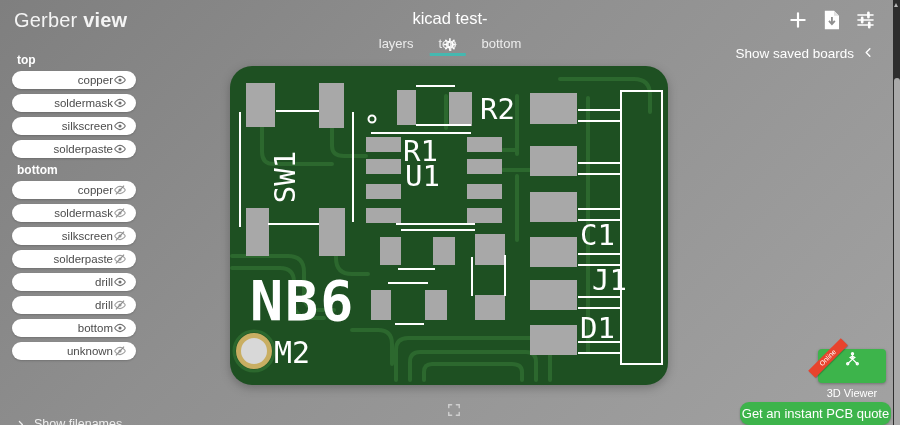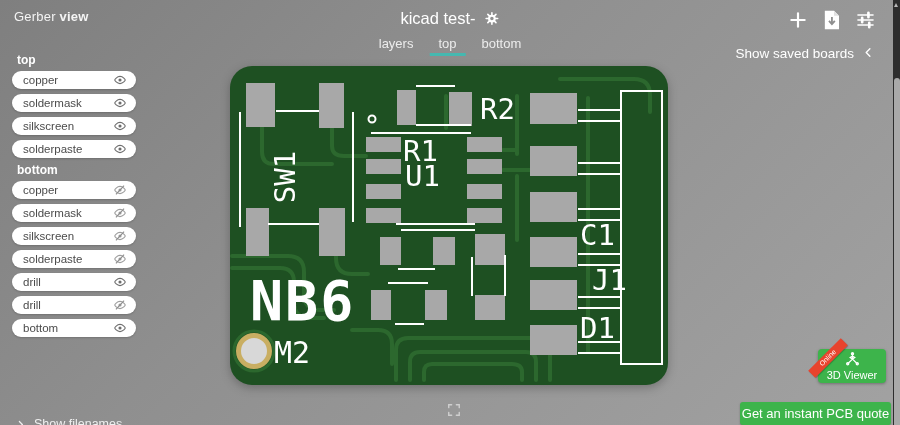--- a/index.html
+++ b/index.html
@@ -3,58 +3,58 @@
 <meta charset="utf-8">
 <style>
   * { margin:0; padding:0; box-sizing:border-box; }
   html,body { width:900px; height:425px; }
   body { font-family:"Liberation Sans", sans-serif; }
   #app {
     position:relative; width:900px; height:425px; overflow:hidden;
     background:linear-gradient(135deg,#7f7f7f 0%, #8f8f8f 40%, #a2a2a2 100%);
   }
   
-  .app-title { position:absolute; left:14px; top:9px; font-size:13px; color:#f4f4f4; letter-spacing:.2px; }
+  .app-title { position:absolute; left:14px; top:9px; font-size:20px; color:#f4f4f4; letter-spacing:.2px; }
   .app-title .bold { font-weight:bold; }
   .center-title { position:absolute; left:50%; top:9px; transform:translateX(-50%);
-    display:flex; align-items:center; gap:9px; color:#fff; font-size:16.5px; }
+    display:flex; align-items:center; gap:9px; color:#fff; font-size:16.5px;flex-direction:column; }
   .icon-btn svg { display:block; }
   .top-actions { position:absolute; right:24px; top:10px; display:flex; gap:15px; align-items:center; }
   .tabs { position:absolute; left:50%; top:36px; transform:translateX(-50%); display:flex; gap:25px;text-align:right; }
   .tab { color:#ececec; font-size:13px; padding-bottom:5px; position:relative; cursor:pointer; }
   .tab.active::after { content:""; position:absolute; left:-9px; right:-9px; bottom:0; height:3px; background:#45b8b0; }
   .saved-boards { position:absolute; right:26px; top:46px; display:flex; align-items:flex-start; gap:9px; color:#fff; font-size:13.5px; }
   
   .sidebar { position:absolute; left:12px; top:53px; width:124px; }
   .sec-label { color:#fff; font-weight:bold; font-size:12px; margin:0 0 4px 5px; height:14px; }
   .pill { background:#fff; border-radius:11px; height:18px; margin-bottom:5px;
-    display:flex; align-items:center; justify-content:space-between; padding:0 9px 0 11px;
+    display:flex; align-items:center; justify-content:flex-end; padding:0 9px 0 11px;
     box-shadow:0 1px 2px rgba(0,0,0,.18); cursor:pointer; }
   .pill-label { font-size:11.5px; color:#4b4b4b; }
   .eye { width:14px; height:14px; }
   .eye .eo { fill:none; stroke:#6d6d6d; stroke-width:1.8; }
   .eye .ec { fill:#6d6d6d; }
   .eye .es { fill:none; stroke:#8b8b8b; stroke-width:1.8; }
   .eye.off .eo { stroke:#9d9d9d; }
   .eye.off .ec { fill:#9d9d9d; }
   .show-filenames { position:absolute; left:16px; top:417px; display:flex; gap:9px; align-items:center;
     color:#efefef; font-size:12.5px; }
   
   #pcb { position:absolute; left:226px; top:62px; filter:drop-shadow(0 3px 5px rgba(0,0,0,.25)); }
   #pcb text { font-family:"DejaVu Sans Mono", monospace; fill:#fff; }
   
   .viewer3d { position:absolute; left:818px; top:349px; width:68px; height:34px; background:#3db44b;
     border-radius:4px; color:#fff; text-align:center; box-shadow:0 1px 3px rgba(0,0,0,.3); cursor:pointer; }
-  .viewer3d .v3-label { font-size:11px; margin-top:1px; }
+  .viewer3d .v3-label { font-size:11px; margin-top:19px; }
   .viewer3d svg { display:block; margin:2px auto 0; }
   .ribbon { position:absolute; left:-13px; top:4px; width:46px; height:10px; background:#e8432d;
     transform:rotate(-45deg); font-size:7px; line-height:10px; text-align:center; color:#fff;
     box-shadow:0 1px 1px rgba(0,0,0,.25); }
   .quote-btn { position:absolute; left:740px; top:402px; width:151px; height:23px; background:#3db44b;
-    border:none; border-radius:3px; color:#fff; font-size:13px; font-family:"Liberation Sans",sans-serif;
+    border:none; border-radius:9px; color:#fff; font-size:13px; font-family:"Liberation Sans",sans-serif;
     cursor:pointer; box-shadow:0 1px 2px rgba(0,0,0,.25); }
   .fullscreen { position:absolute; left:447px; top:403px; width:14px; height:14px; cursor:pointer; }
   
   .scrollbar { position:absolute; right:0; top:0; width:7px; height:425px; background:#2d2d2d; }
   .sb-arrow { position:absolute; top:3px; left:1px; width:0; height:0;
     border-left:2.5px solid transparent; border-right:2.5px solid transparent; border-bottom:4px solid #b9b9b9; }
   .sb-thumb { position:absolute; top:78px; bottom:0; left:0.5px; width:6px; background:#a9a9a9; border-radius:3px 3px 0 0; }
 </style>
 </head>
 <body>
@@ -194,20 +194,28 @@
         </svg>
     </div>
     <div class="pill">
       <span class="pill-label">bottom</span>
       <svg class="eye" viewBox="0 0 24 24">
           <path class="eo" d="M12 5.8C6.5 5.8 3 11.2 3 12s3.5 6.2 9 6.2 9-5.4 9-6.2-3.5-6.2-9-6.2z"></path>
           <circle class="ec" cx="12" cy="12" r="2.7"></circle>
         </svg>
     </div>
 
+    <div class="pill">
+      <span class="pill-label">unknown</span>
+      <svg class="eye off" viewBox="0 0 24 24">
+          <path class="eo" d="M12 5.8C6.5 5.8 3 11.2 3 12s3.5 6.2 9 6.2 9-5.4 9-6.2-3.5-6.2-9-6.2z"></path>
+          <circle class="ec" cx="12" cy="12" r="2.7"></circle>
+          <path class="es" d="M5 19.5 19 4.5"></path>
+        </svg>
+    </div>
   </div>
 
   <svg id="pcb" width="446" height="328" viewBox="226 62 446 328">
     <rect x="230" y="66" width="438" height="319" rx="22" fill="#1e5022"></rect>
 
     <g stroke="#2c682e" stroke-width="4" fill="none" stroke-linecap="round">
       <path d="M262,127 V152 Q262,164 274,164 H332"></path>
       <path d="M332,127 V146 Q332,156 344,156 H366"></path>
       <path d="M232,256 H288 Q304,256 304,272 V294 Q304,310 320,310 H334"></path>
       <path d="M232,268 H280 Q294,268 294,282 V302 Q294,318 310,318 H324"></path>

